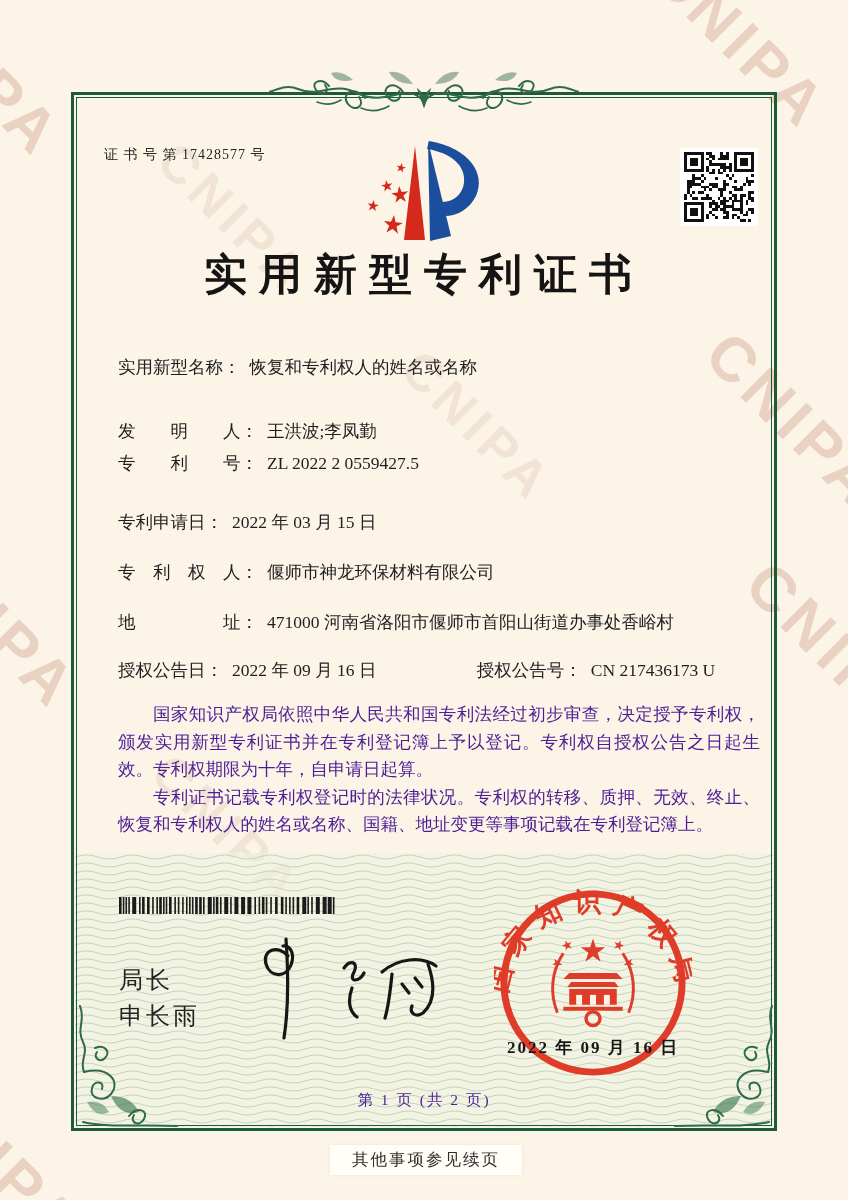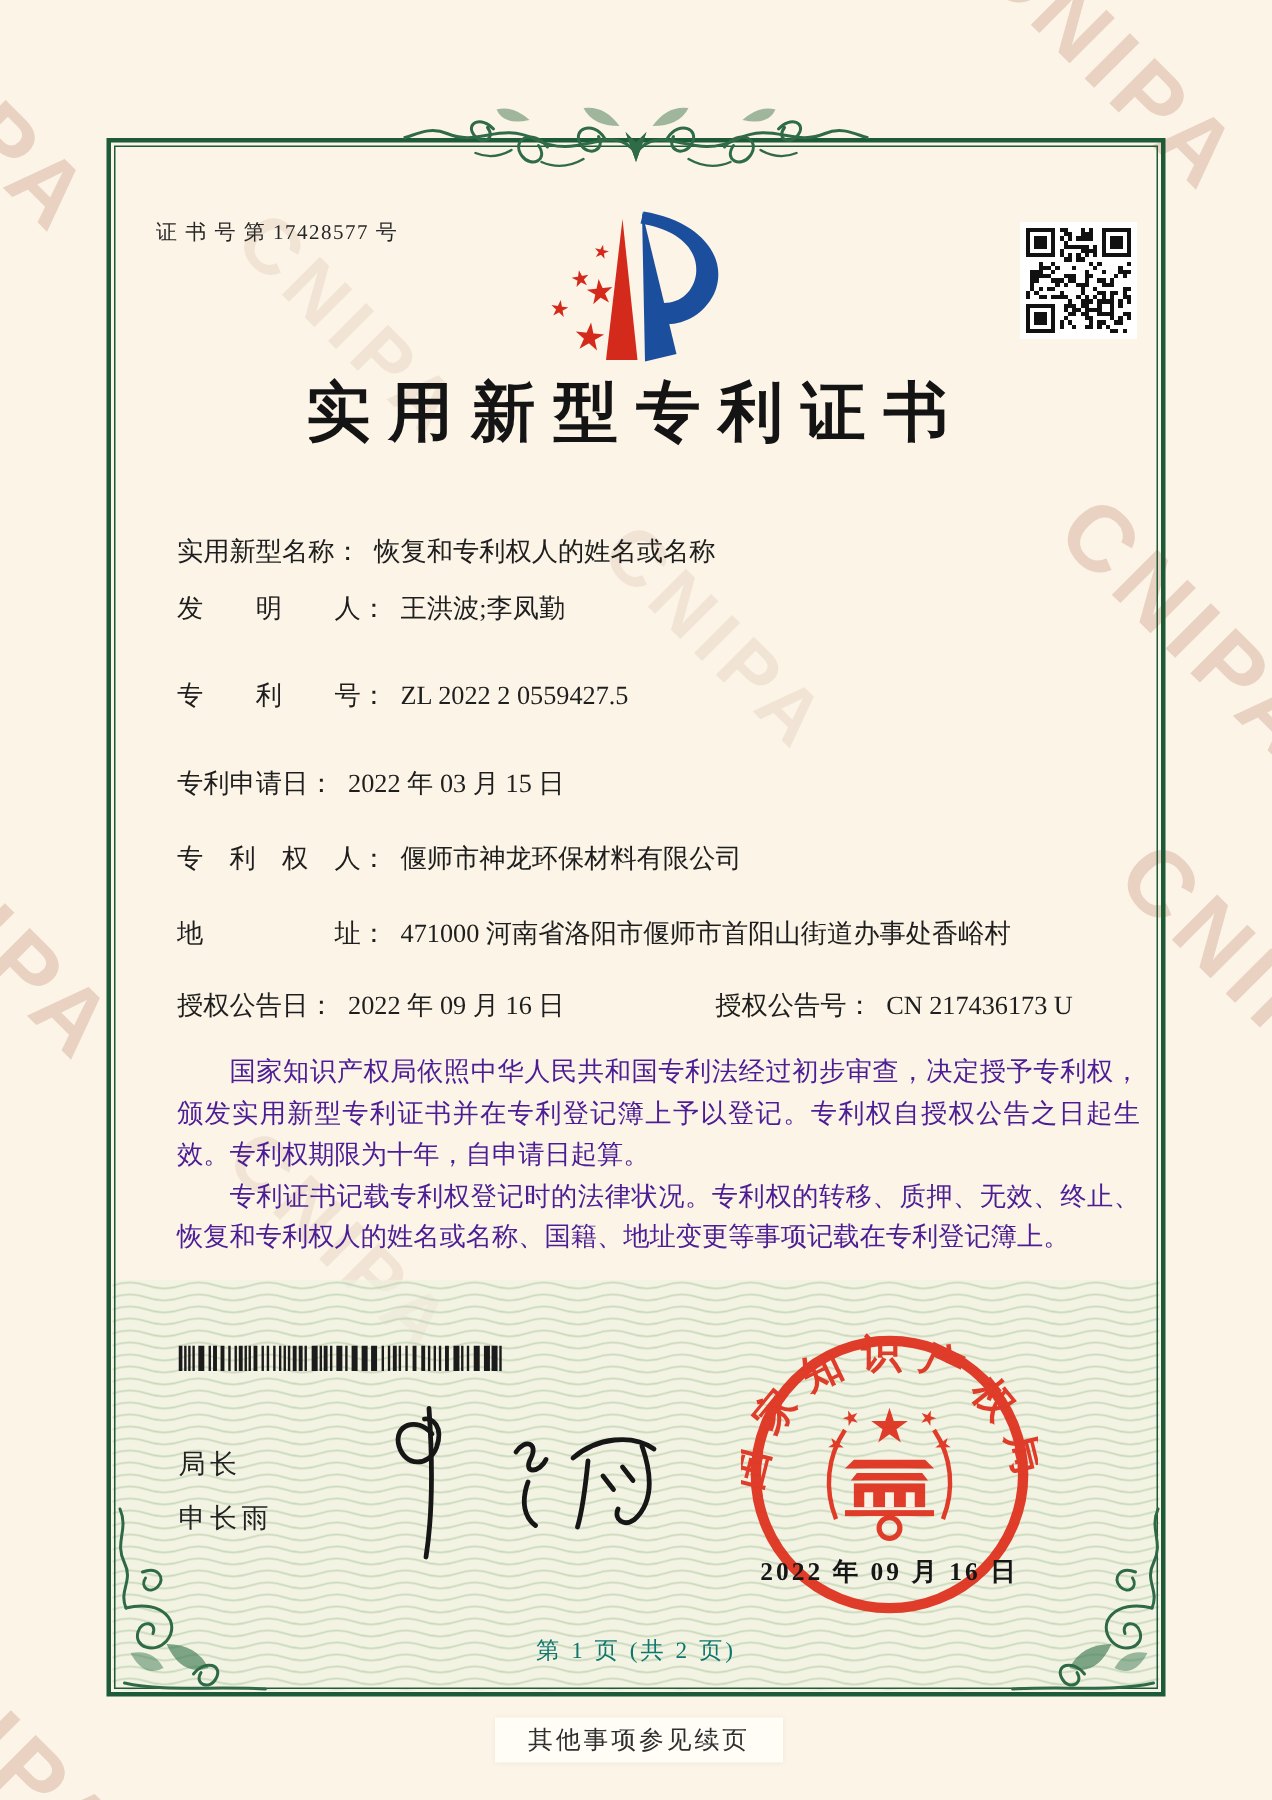--- a/index.html
+++ b/index.html
@@ -39,30 +39,30 @@
   .frow{ position:absolute; left:118px; font-size:17.5px; white-space:nowrap; }
   .frow .lab{ white-space:pre; }
   .frow .val{ margin-left:9px; }
   .grant2{ position:absolute; left:452px; top:0; }
   .bodytext{
     position:absolute; left:118px; top:701px; width:642px;
     font-size:17.5px; line-height:27.5px; text-align:justify; color:#4c1d95;
   }
   .bodytext p{ margin:0; text-indent:2em; }
   .barcode{ position:absolute; left:119px; top:897px; }
-  .officer{ position:absolute; left:119px; font-size:18px; letter-spacing:3px; color:#222; }
+  .officer{ position:absolute; left:119px; font-size:24px; letter-spacing:3px; color:#222; }
   .sig{ position:absolute; left:250px; top:936px; }
   .seal{ position:absolute; left:494px; top:884px; width:198px; height:198px; }
   .sealdate{
     position:absolute; left:498px; top:1036px; width:190px; text-align:center;
     font-size:17px; letter-spacing:2px; color:#161616; font-weight:600;
   }
   .pagenum{
     position:absolute; left:71px; top:1090px; width:706px; text-align:center;
-    font-size:15.5px; letter-spacing:2px; color:#0f766e;
+    font-size:15.5px; letter-spacing:2px; color:#4c1d95;
   }
   .footnote{
     position:absolute; left:330px; top:1145px; width:192px; height:30px;
     background:#fffdf6; box-shadow:0 0 4px rgba(0,0,0,0.06);
     display:flex; align-items:center; justify-content:center;
     font-size:16.5px; letter-spacing:2px; color:#2e2e2e;
   }
   .flourish-top{ position:absolute; left:269px; top:62px; }
   .corner{ position:absolute; }
   .corner.bl{ left:75px; top:1004px; }
@@ -345,21 +345,21 @@
         <rect x="17" y="17" width="4" height="4" fill="#111"></rect>
         <rect x="18" y="18" width="2" height="2" fill="#fff"></rect>
       </svg>
   </div>
 
   <div class="title">实用新型专利证书</div>
 
   <div class="frow" style="top:355px;">
     <span class="lab">实用新型名称：</span><span class="val">恢复和专利权人的姓名或名称</span>
   </div>
-  <div class="frow" style="top:393px;">
+  <div class="frow" style="top:419px;">
     <span class="lab">发　　明　　人：</span><span class="val">王洪波;李凤勤</span>
   </div>
   <div class="frow" style="top:451px;">
     <span class="lab">专　　利　　号：</span><span class="val">ZL 2022 2 0559427.5</span>
   </div>
   <div class="frow" style="top:510px;">
     <span class="lab">专利申请日：</span><span class="val">2022 年 03 月 15 日</span>
   </div>
   <div class="frow" style="top:560px;">
     <span class="lab">专　利　权　人：</span><span class="val">偃师市神龙环保材料有限公司</span>

